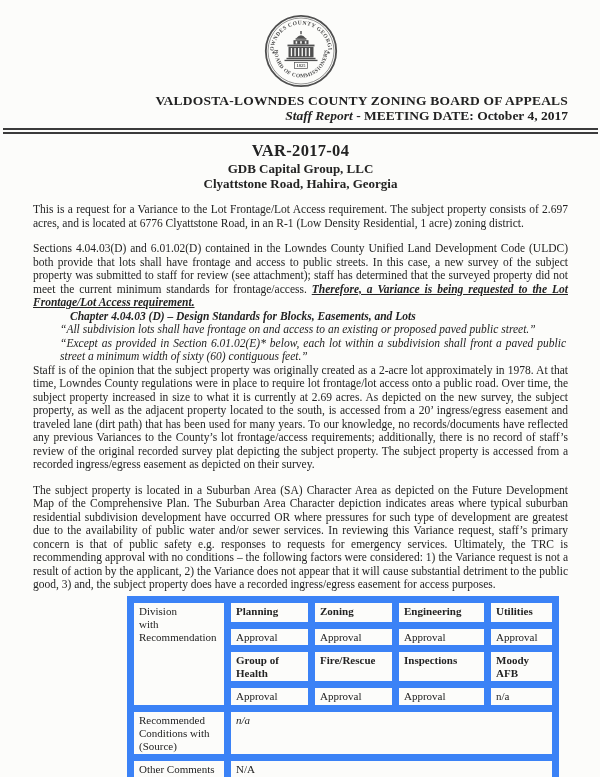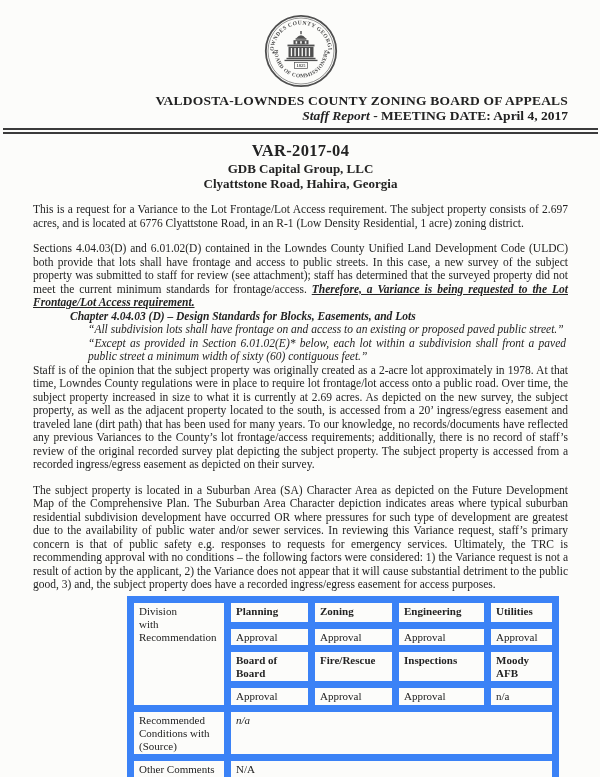--- a/index.html
+++ b/index.html
@@ -36,21 +36,21 @@
   .case-sub { font-size:13px; font-weight:bold; line-height:1.16; }
 
   
   .body-text { font-size:11.5px; line-height:13.5px; text-align:justify; }
   p.para { margin:12px 0 0 0; }
   p.para-tight { margin:0; }
   .emph { font-weight:bold; font-style:italic; text-decoration:underline; }
   .uline { }
   .chapters { margin:0; }
   .ch-title { margin-left:37px; font-weight:bold; font-style:italic; }
-  .ch-quote { margin-left:55px; margin-right:2px; font-style:italic; text-align:justify; }
+  .ch-quote { margin-left:27px; margin-right:2px; font-style:italic; text-align:justify; }
 
   
   table.trc {
     border-collapse:collapse;
     margin:4px 0 0 94px;
     font-size:11px; line-height:1.18;
     color:#232323;
   }
   table.trc td, table.trc th {
     border:7px solid #3b82f6;
@@ -115,21 +115,21 @@
         <rect x="45.8" y="35" width="1.3" height="8.2" fill="#fcfcfa"></rect>
         <rect x="23.5" y="44.8" width="29" height="1.5"></rect>
         <rect x="21.5" y="46.8" width="33" height="1.3"></rect>
         <rect x="31.5" y="49.4" width="13" height="6" fill="#fcfcfa" stroke="#4f4f4f" stroke-width="0.7"></rect>
       </g>
       <text x="38" y="54" font-family="Liberation Serif, DejaVu Serif, serif" font-size="4.4" font-weight="bold" fill="#4f4f4f" text-anchor="middle">1825</text>
     </svg>
 
     <div class="hdr">
       <div class="hdr-org">VALDOSTA-LOWNDES COUNTY ZONING BOARD OF APPEALS</div>
-      <div class="hdr-meeting"><span class="it">Staff Report</span> <span>- MEETING DATE:  April 4, 2017</span></div>
+      <div class="hdr-meeting"><span class="it">Staff Report</span> <span>- MEETING DATE:  October 4, 2017</span></div>
     </div>
 
     <div class="double-rule"></div>
 
     <div class="title-block">
       <div class="case-number">VAR-2017-04</div>
       <div class="case-sub">GDB Capital Group, LLC</div>
       <div class="case-sub">Clyattstone Road, Hahira, Georgia</div>
     </div>
 
@@ -160,21 +160,21 @@
         <th class="col-eng">Engineering</th>
         <th class="col-util">Utilities</th>
       </tr>
       <tr class="r-appr1">
         <td>Approval</td>
         <td>Approval</td>
         <td>Approval</td>
         <td>Approval</td>
       </tr>
       <tr class="r-dept2">
-        <th>Board of Board</th>
+        <th>Group of Health</th>
         <th>Fire/Rescue</th>
         <th>Inspections</th>
         <th>Moody AFB</th>
       </tr>
       <tr class="r-appr2">
         <td>Approval</td>
         <td>Approval</td>
         <td>Approval</td>
         <td>n/a</td>
       </tr>

